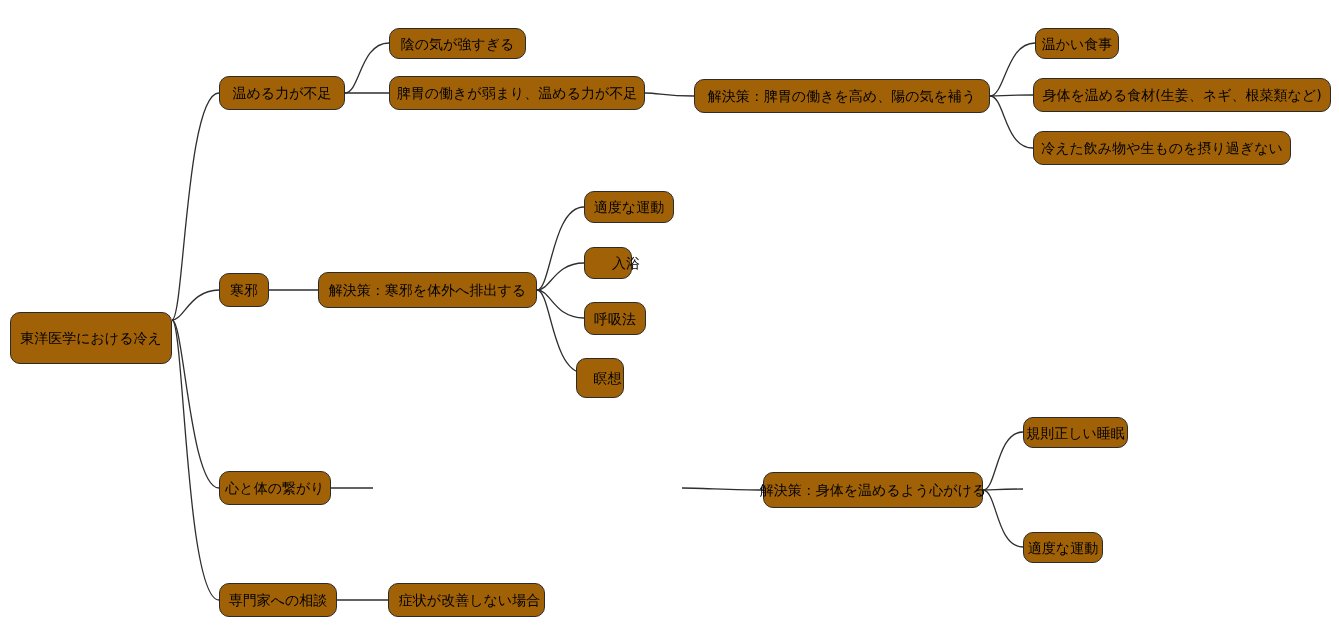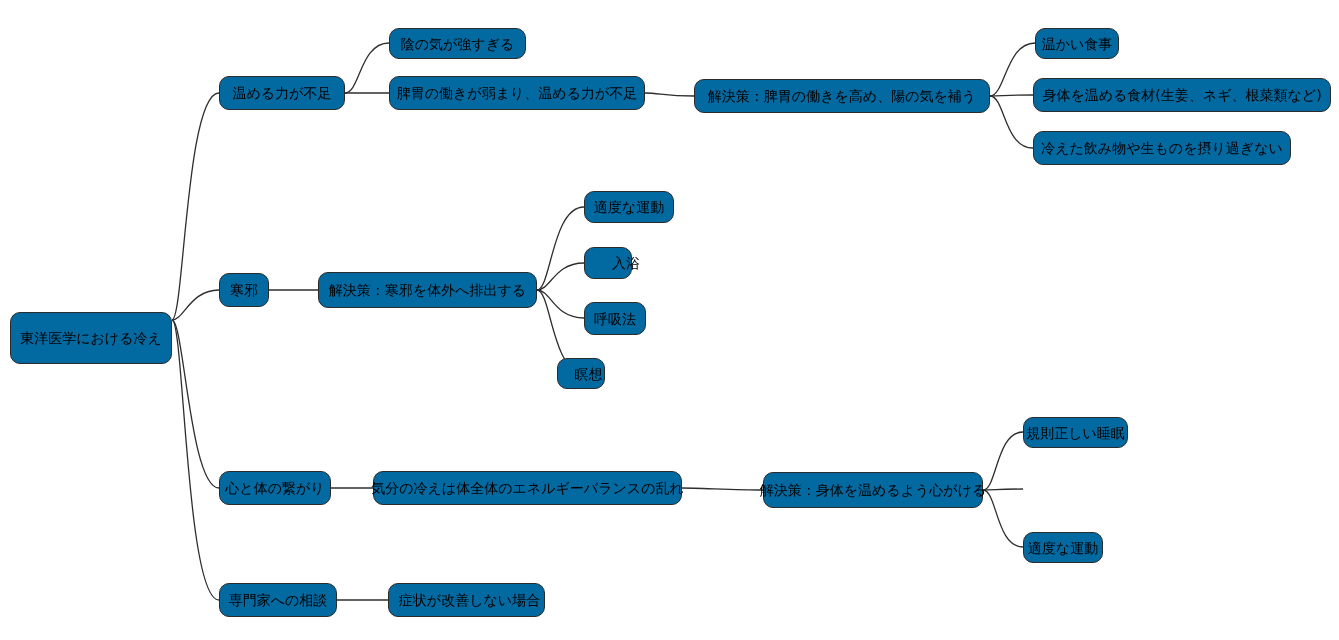--- a/index.html
+++ b/index.html
@@ -26,21 +26,21 @@
     fill: none;
     stroke: #2e2e2e;
     stroke-width: 1.3px;
   }
   .node {
     position: absolute;
     box-sizing: border-box;
     display: flex;
     align-items: center;
     justify-content: center;
-    background: #0369a1;
+    background: #a16207;
     border: 1.7px solid #2b2b2b;
     border-radius: 10px;
     font-size: 14px;
     line-height: 1;
     color: #000000;
     white-space: nowrap;
     z-index: 2;
   }
   
   .n-root  { left:10px;   top:312px; width:162px; height:52px; }
@@ -49,21 +49,21 @@
   .n-b1c2  { left:389px;  top:76px;  width:256px; height:34px; }
   .n-b1s   { left:694px;  top:79px;  width:296px; height:34px; }
   .n-g1    { left:1035px; top:28px;  width:84px;  height:31px; }
   .n-g2    { left:1033px; top:78px;  width:298px; height:34px; }
   .n-g3    { left:1033px; top:131px; width:258px; height:34px; }
   .n-b2    { left:219px;  top:273px; width:50px;  height:34px; }
   .n-b2s   { left:318px;  top:272px; width:219px; height:36px; }
   .n-m1    { left:584px;  top:191px; width:90px;  height:32px; }
   .n-m2    { left:584px;  top:247px; width:48px;  height:32px;padding-left:36px; }
   .n-m3    { left:584px;  top:302px; width:62px;  height:33px; }
-  .n-m4    { left:557px;  top:358px; width:48px;  height:31px;padding-left:15px; }
+  .n-m4    { left:576px;  top:358px; width:48px;  height:40px;padding-left:15px; }
   .n-b3    { left:219px;  top:471px; width:112px; height:34px; }
   .n-l2    { left:373px;  top:471px; width:309px; height:34px; }
   .n-l2s   { left:763px;  top:472px; width:220px; height:36px; }
   .n-n1    { left:1023px; top:417px; width:105px; height:31px; }
   .n-n2    { left:1023px; top:472px; width:132px; height:34px; }
   .n-n3    { left:1023px; top:532px; width:80px;  height:31px; }
   .n-b4    { left:219px;  top:583px; width:118px; height:34px; }
   .n-b4c   { left:388px;  top:583px; width:157px; height:34px;padding-left:6px; }
 </style>
 </head>
@@ -106,21 +106,20 @@
   <div class="node n-g3">冷えた飲み物や生ものを摂り過ぎない</div>
 
   <div class="node n-b2">寒邪</div>
   <div class="node n-b2s">解決策：寒邪を体外へ排出する</div>
   <div class="node n-m1">適度な運動</div>
   <div class="node n-m2">入浴</div>
   <div class="node n-m3">呼吸法</div>
   <div class="node n-m4">瞑想</div>
 
   <div class="node n-b3">心と体の繋がり</div>
-  <div class="node n-l2">気分の冷えは体全体のエネルギーバランスの乱れ</div>
   <div class="node n-l2s">解決策：身体を温めるよう心がける</div>
   <div class="node n-n1">規則正しい睡眠</div>
   <div class="node n-n3">適度な運動</div>
 
   <div class="node n-b4">専門家への相談</div>
   <div class="node n-b4c">症状が改善しない場合</div>
 
 </div>
 
 </body></html>

